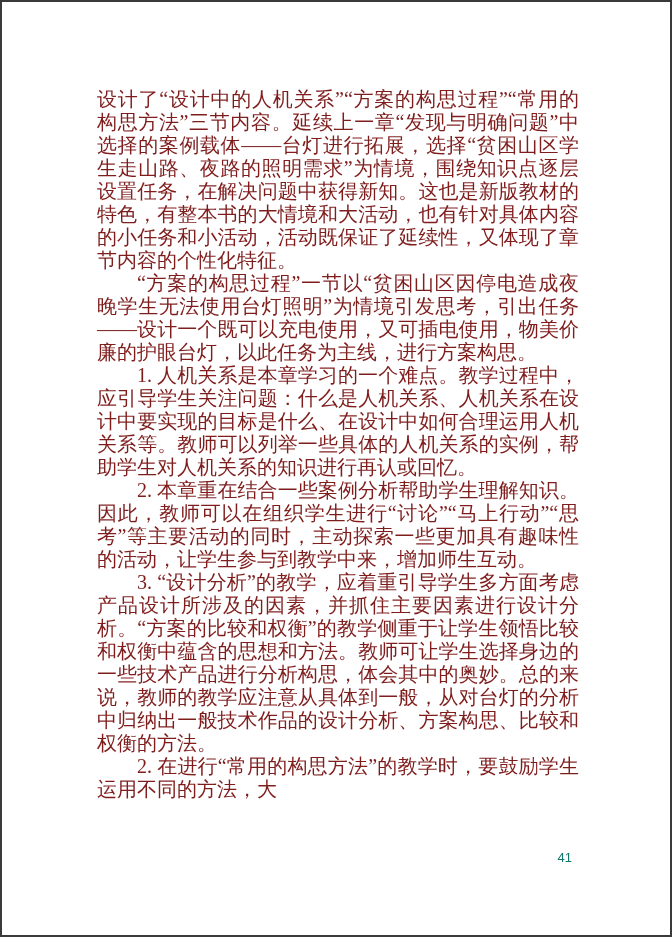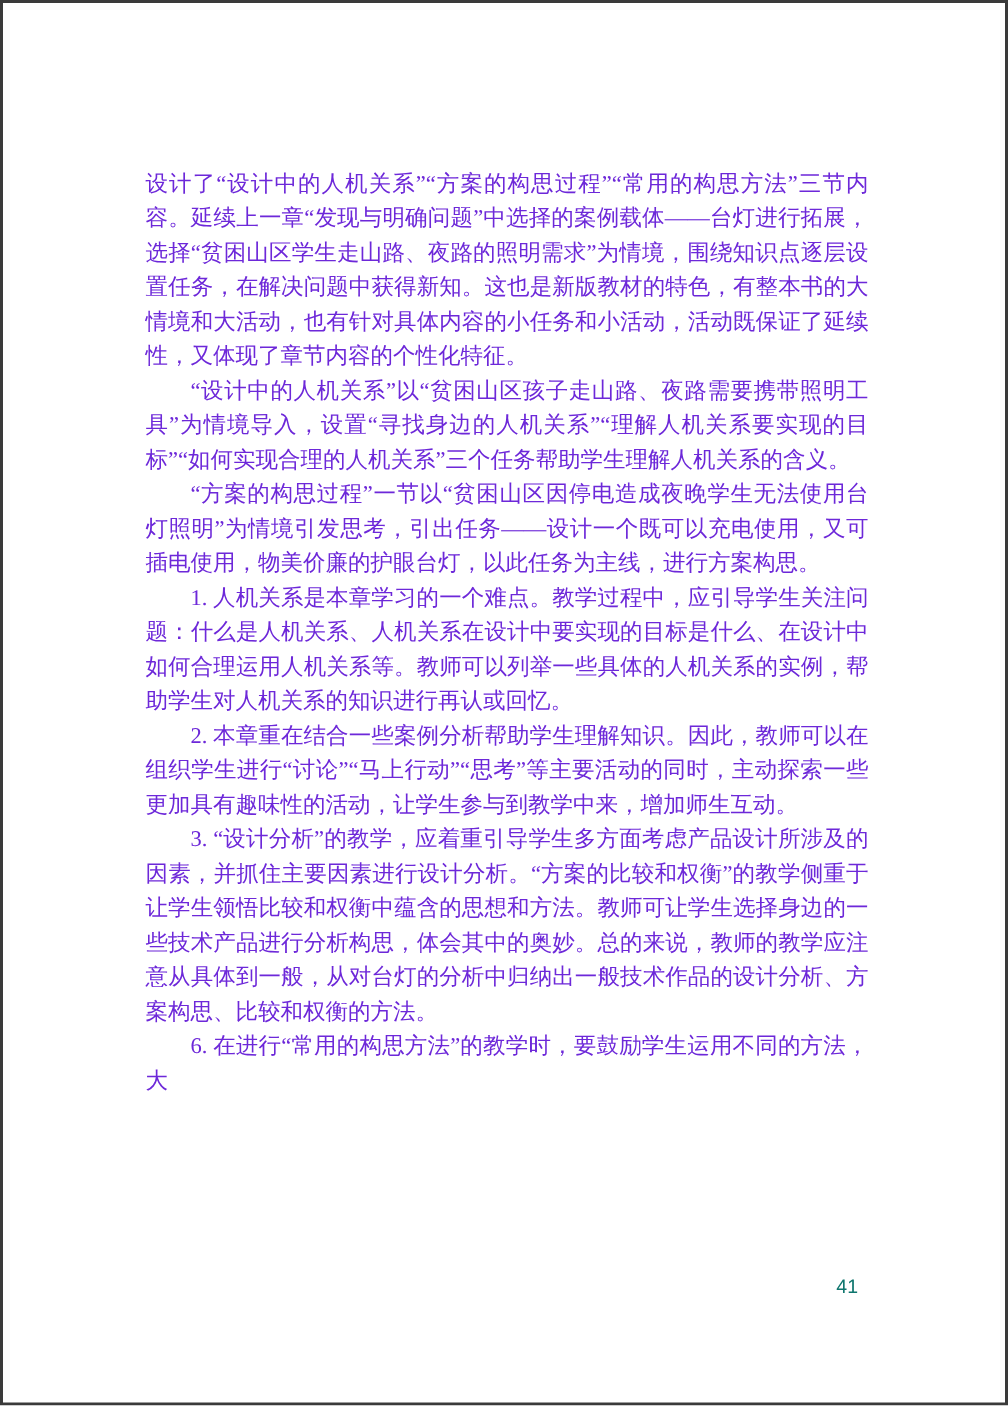--- a/index.html
+++ b/index.html
@@ -15,25 +15,24 @@
     background: #ffffff;
     border: 2px solid #3a3a3a;
     font-family: "Liberation Serif", "DejaVu Serif", serif;
     overflow: hidden;
   }
   .content {
     position: absolute;
     left: 95px;
     top: 86px;
     width: 482px;
-    color: #6d28d9;
-    font-size: 15px;
+    color: #7f1d1d;
+    font-size: 20px;
     line-height: 23px;
     text-align: justify;
-    margin-top: 24px;
   }
   .para {
     margin: 0;
     padding: 0;
     text-indent: 2em;
   }
   .para.no-indent {
     text-indent: 0;
   }
   .page-number {
@@ -45,21 +44,20 @@
     color: #0f766e;
     font-family: "Liberation Sans", "DejaVu Sans", sans-serif;
   }
 </style>
 </head>
 <body>
 
 <div class="page">
   <div class="content">
     <p class="para no-indent">设计了“设计中的人机关系”“方案的构思过程”“常用的构思方法”三节内容。延续上一章“发现与明确问题”中选择的案例载体——台灯进行拓展，选择“贫困山区学生走山路、夜路的照明需求”为情境，围绕知识点逐层设置任务，在解决问题中获得新知。这也是新版教材的特色，有整本书的大情境和大活动，也有针对具体内容的小任务和小活动，活动既保证了延续性，又体现了章节内容的个性化特征。</p>
-    <p class="para">“设计中的人机关系”以“贫困山区孩子走山路、夜路需要携带照明工具”为情境导入，设置“寻找身边的人机关系”“理解人机关系要实现的目标”“如何实现合理的人机关系”三个任务帮助学生理解人机关系的含义。</p>
     <p class="para">“方案的构思过程”一节以“贫困山区因停电造成夜晚学生无法使用台灯照明”为情境引发思考，引出任务——设计一个既可以充电使用，又可插电使用，物美价廉的护眼台灯，以此任务为主线，进行方案构思。</p>
     <p class="para">1. 人机关系是本章学习的一个难点。教学过程中，应引导学生关注问题：什么是人机关系、人机关系在设计中要实现的目标是什么、在设计中如何合理运用人机关系等。教师可以列举一些具体的人机关系的实例，帮助学生对人机关系的知识进行再认或回忆。</p>
     <p class="para">2. 本章重在结合一些案例分析帮助学生理解知识。因此，教师可以在组织学生进行“讨论”“马上行动”“思考”等主要活动的同时，主动探索一些更加具有趣味性的活动，让学生参与到教学中来，增加师生互动。</p>
     <p class="para">3. “设计分析”的教学，应着重引导学生多方面考虑产品设计所涉及的因素，并抓住主要因素进行设计分析。“方案的比较和权衡”的教学侧重于让学生领悟比较和权衡中蕴含的思想和方法。教师可让学生选择身边的一些技术产品进行分析构思，体会其中的奥妙。总的来说，教师的教学应注意从具体到一般，从对台灯的分析中归纳出一般技术作品的设计分析、方案构思、比较和权衡的方法。</p>
-    <p class="para">6. 在进行“常用的构思方法”的教学时，要鼓励学生运用不同的方法，大</p>
+    <p class="para">2. 在进行“常用的构思方法”的教学时，要鼓励学生运用不同的方法，大</p>
   </div>
   <div class="page-number">41</div>
 </div>
 
 </body></html>

